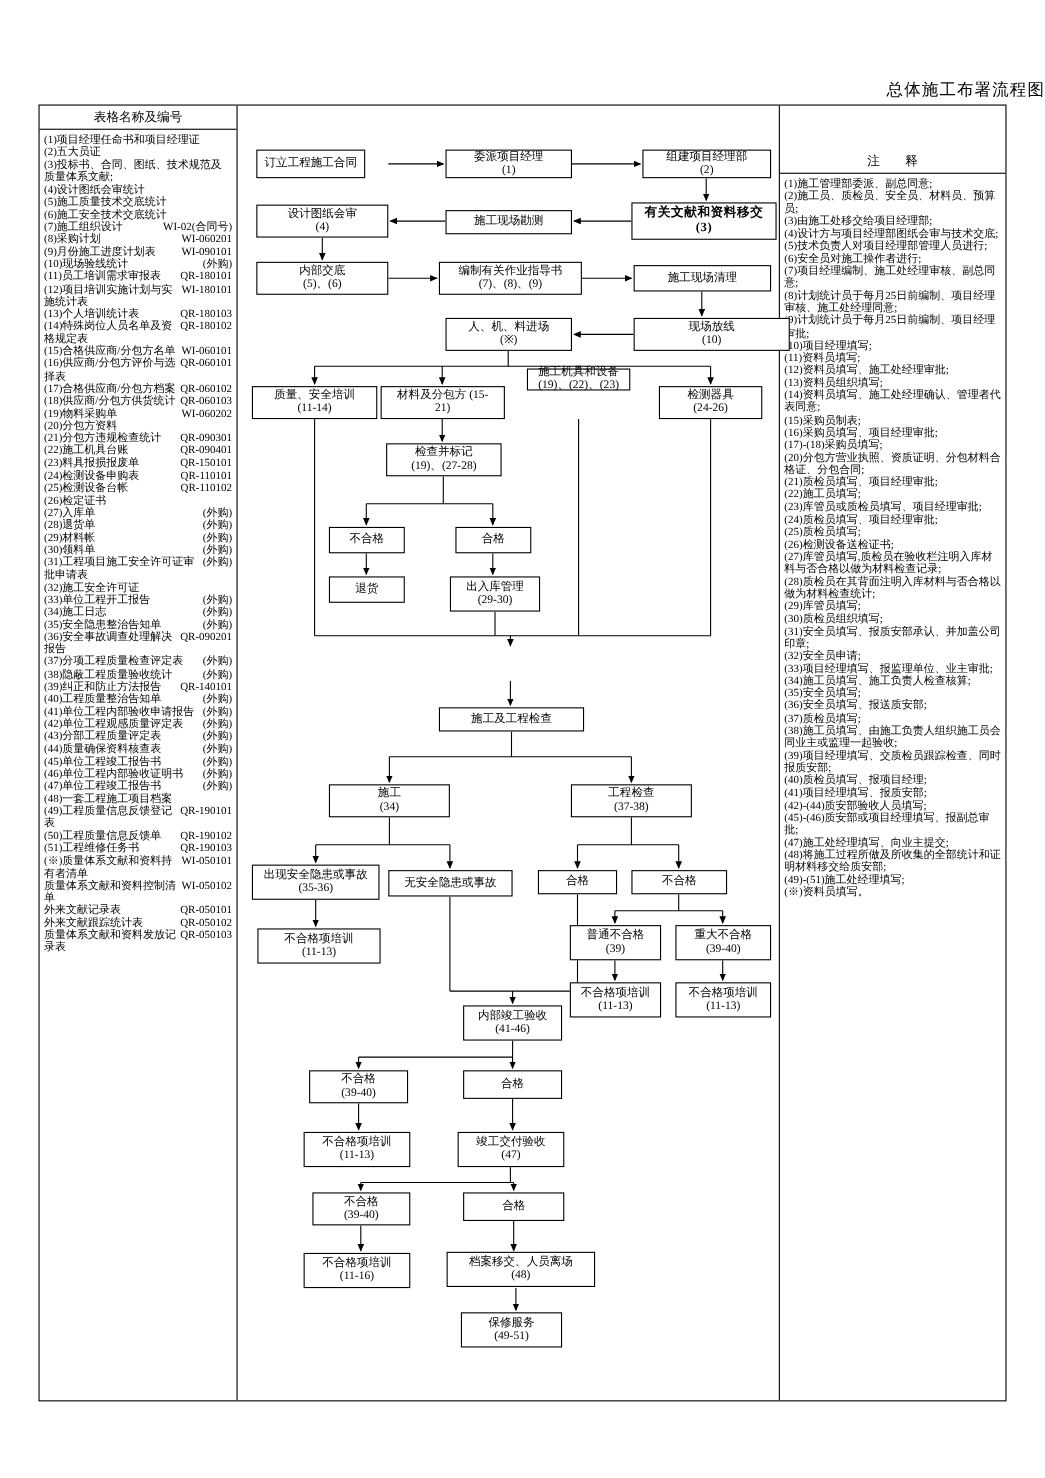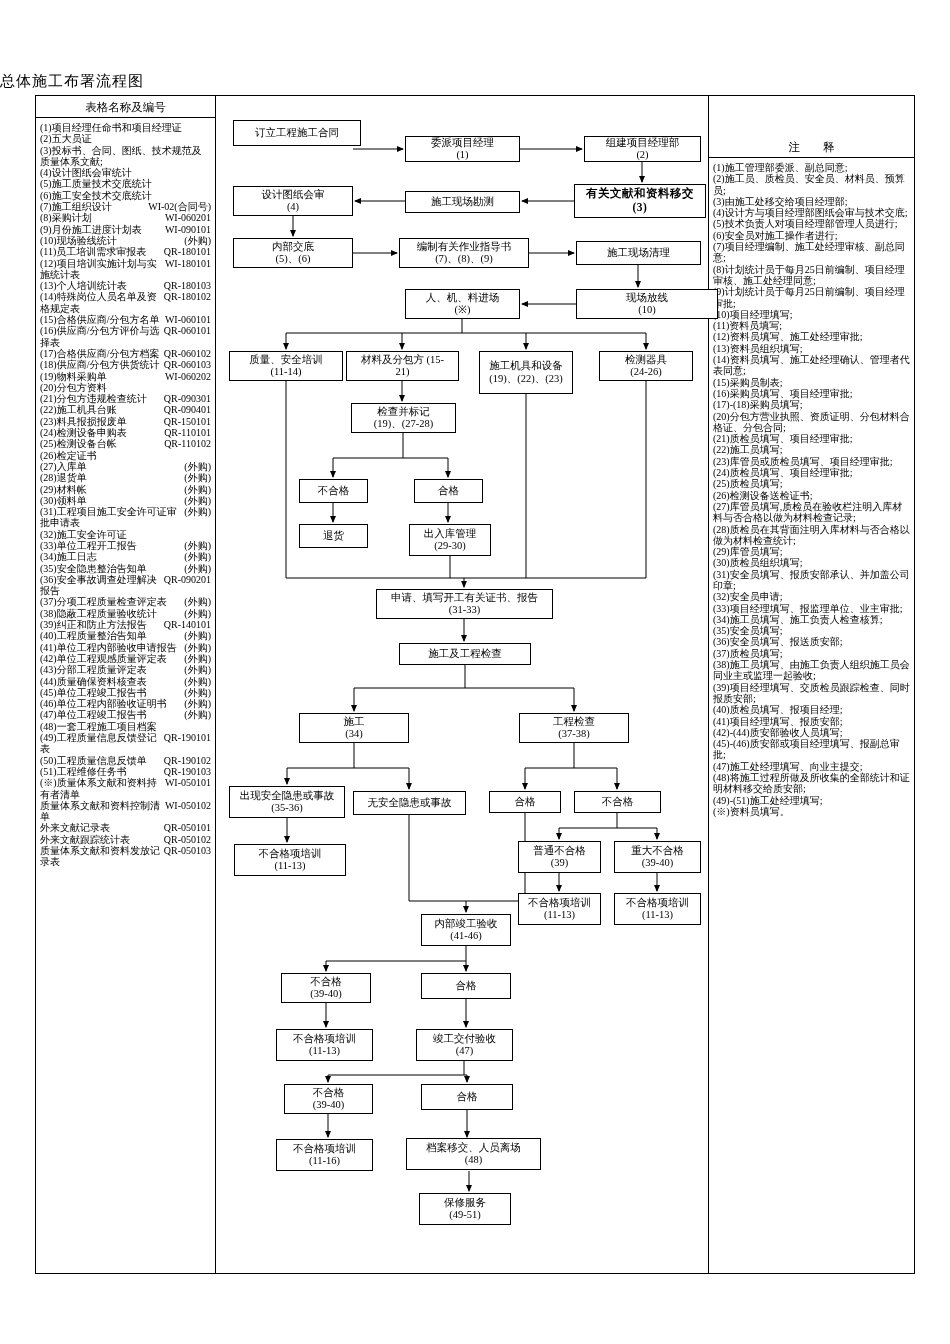--- a/index.html
+++ b/index.html
@@ -1,18 +1,18 @@
 <!DOCTYPE html>
 <html><head>
 <meta charset="utf-8">
 <style>
   html,body{margin:0;padding:0;background:#fff;}
   body{font-family:"Liberation Serif","DejaVu Serif",serif;color:#000;}
   .sheet{position:relative;width:950px;height:1344px;background:#fff;overflow:hidden;}
-  .doc-title{position:absolute;top:72px;left:0;width:100%;text-align:left;font-size:15px;letter-spacing:1px;}
+  .doc-title{position:absolute;top:72px;left:0;width:100%;text-align:right;font-size:15px;letter-spacing:1px;}
   .table{position:absolute;left:35px;top:95px;width:878px;height:1177px;border:1px solid #000;display:flex;box-sizing:content-box;}
   .col{box-sizing:border-box;height:100%;}
   .col-left{width:180px;border-right:1px solid #000;}
   .col-mid{width:493px;border-right:1px solid #000;position:relative;}
   .col-right{flex:1;margin-top:40px;}
   .col-header{height:22px;line-height:22px;text-align:center;font-size:11.5px;border-bottom:1px solid #000;box-sizing:border-box;white-space:pre;}
   .forms-list,.notes-list{padding:4px 4px 0 4px;font-size:10px;line-height:1.13;}
   .form-row{display:flex;justify-content:space-between;align-items:flex-start;}
   .form-text{text-align:left;}
   .form-code{white-space:nowrap;padding-left:3px;}
@@ -387,21 +387,21 @@
             <line x1="248" y1="943" x2="248" y2="957"></line>
             <line x1="112" y1="957" x2="251" y2="957"></line>
             <line x1="112" y1="957" x2="112" y2="964" marker-end="url(#arw)"></line>
             <line x1="251" y1="957" x2="251" y2="964" marker-end="url(#arw)"></line>
             <line x1="112" y1="996" x2="112" y2="1019" marker-end="url(#arw)"></line>
             <line x1="251" y1="992" x2="251" y2="1019" marker-end="url(#arw)"></line>
             <line x1="253" y1="1053" x2="253" y2="1073" marker-end="url(#arw)"></line>
           </g>
         </svg>
 
-        <div class="node" style="left:17px;top:2px;width:128px;height:26px">订立工程施工合同</div>
+        <div class="node" style="left:17px;top:18px;width:99px;height:26px">订立工程施工合同</div>
         <div class="node" style="left:189px;top:18px;width:115px;height:26px">委派项目经理
 (1)</div>
         <div class="node" style="left:368px;top:18px;width:117px;height:26px">组建项目经理部
 (2)</div>
         <div class="node" style="left:17px;top:68px;width:120px;height:30px">设计图纸会审
 (4)</div>
         <div class="node" style="left:189px;top:73px;width:115px;height:22px">施工现场勘测</div>
         <div class="node bold" style="left:358px;top:66px;width:132px;height:34px">有关文献和资料移交
 (3)</div>
         <div class="node" style="left:17px;top:120px;width:120px;height:30px">内部交底
@@ -410,33 +410,31 @@
 (7)、(8)、(9)</div>
         <div class="node" style="left:360px;top:123px;width:125px;height:24px">施工现场清理</div>
         <div class="node" style="left:189px;top:171px;width:115px;height:30px">人、机、料进场
 (※)</div>
         <div class="node" style="left:360px;top:171px;width:142px;height:30px">现场放线
 (10)</div>
         <div class="node" style="left:13px;top:233px;width:114px;height:30px">质量、安全培训
 (11-14)</div>
         <div class="node" style="left:130px;top:233px;width:113px;height:30px">材料及分包方 (15-
 21)</div>
-        <div class="node" style="left:263px;top:233px;width:94px;height:43px">施工机具和设备
+        <div class="node" style="left:263px;top:217px;width:94px;height:20px">施工机具和设备
 (19)、(22)、(23)</div>
         <div class="node" style="left:383px;top:233px;width:94px;height:30px">检测器具
 (24-26)</div>
         <div class="node" style="left:135px;top:285px;width:105px;height:30px">检查并标记
 (19)、(27-28)</div>
         <div class="node" style="left:83px;top:361px;width:69px;height:24px">不合格</div>
         <div class="node" style="left:198px;top:361px;width:69px;height:24px">合格</div>
         <div class="node" style="left:83px;top:406px;width:69px;height:24px">退货</div>
         <div class="node" style="left:193px;top:406px;width:82px;height:32px">出入库管理
 (29-30)</div>
-        <div class="node" style="left:160px;top:471px;width:177px;height:30px">申请、填写开工有关证书、报告
-(31-33)</div>
         <div class="node" style="left:183px;top:525px;width:132px;height:22px">施工及工程检查</div>
         <div class="node" style="left:83px;top:595px;width:110px;height:30px">施工
 (34)</div>
         <div class="node" style="left:303px;top:595px;width:110px;height:30px">工程检查
 (37-38)</div>
         <div class="node" style="left:13px;top:668px;width:116px;height:32px">出现安全隐患或事故
 (35-36)</div>
         <div class="node" style="left:137px;top:673px;width:113px;height:24px">无安全隐患或事故</div>
         <div class="node" style="left:273px;top:673px;width:72px;height:22px">合格</div>
         <div class="node" style="left:358px;top:673px;width:87px;height:22px">不合格</div>

